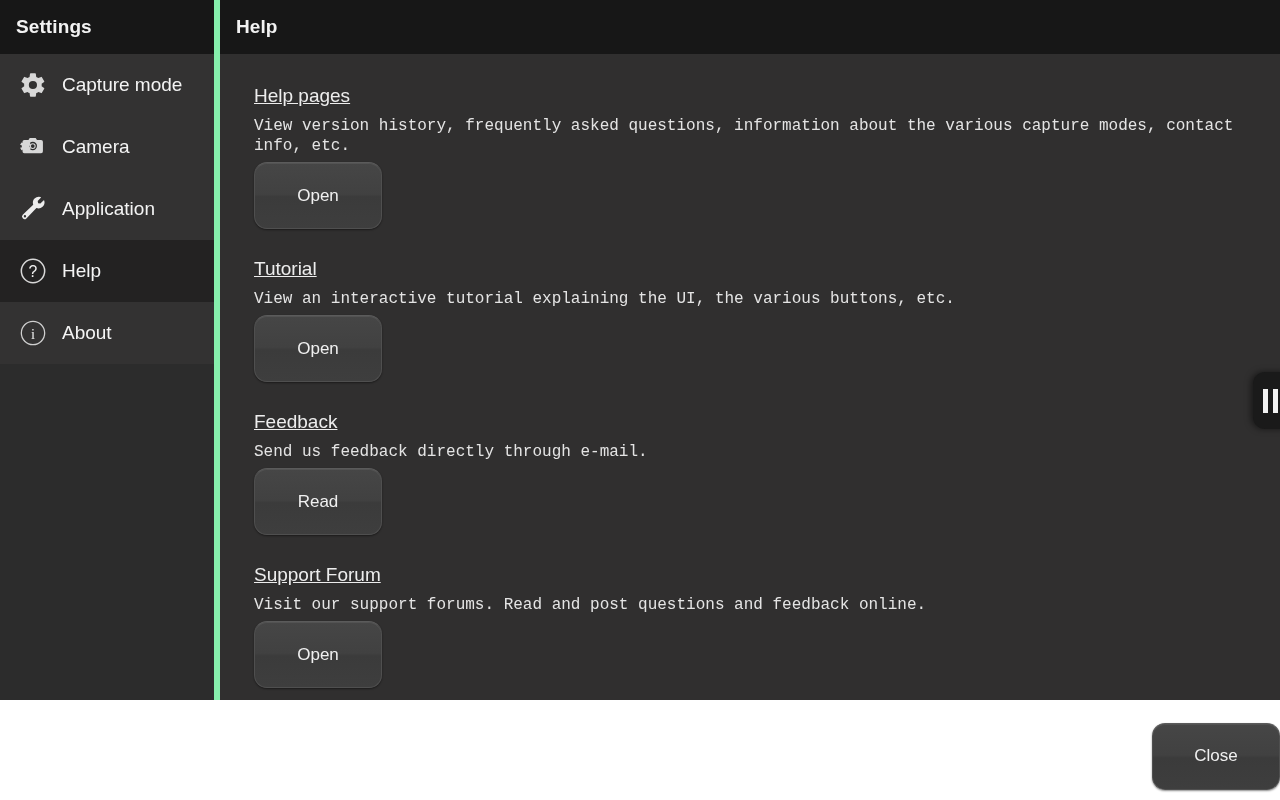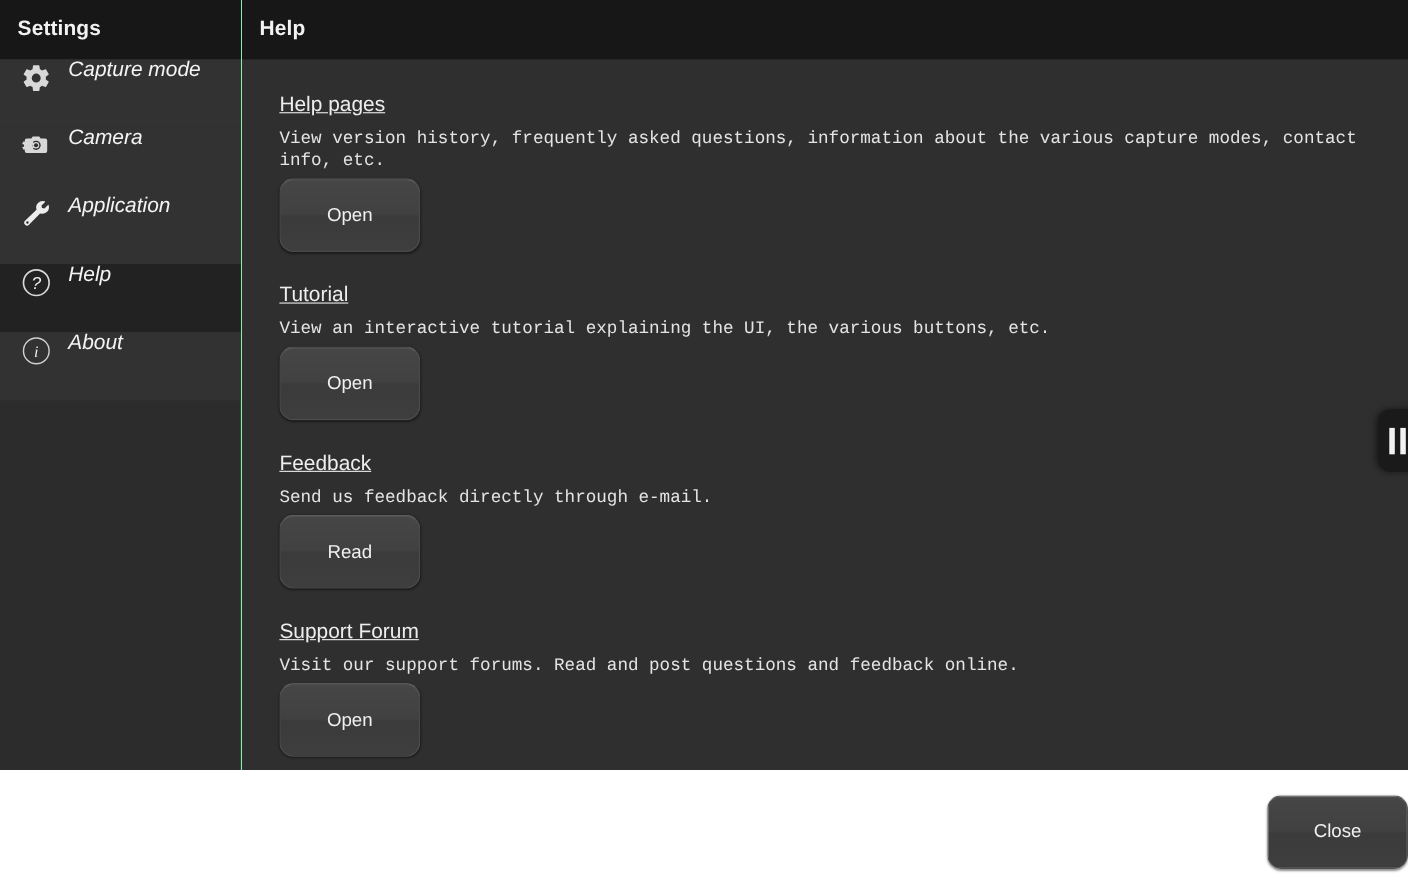--- a/index.html
+++ b/index.html
@@ -28,21 +28,21 @@
     display: flex;
     overflow: hidden;
     background: #302f2f;
   }
 
   
   .sidebar {
     width: 220px;
     flex: 0 0 220px;
     background: #2c2c2c;
-    border-right: 1px solid #86efac;
+    border-right: 6px solid #86efac;
     display: flex;
     flex-direction: column;
   }
 
   .panel-header {
     height: 54px;
     flex: 0 0 54px;
     background: #171717;
     display: flex;
     align-items: center;
@@ -51,27 +51,26 @@
     font-size: 19px;
     font-weight: 600;
     letter-spacing: .1px;
   }
 
   .nav-list { flex: 1 1 auto; }
 
   .nav-item {
     height: 62px;
     display: flex;
-    align-items: flex-start;
+    align-items: center;
     padding-left: 16px;
     color: #f4f4f4;
     font-size: 19px;
     cursor: pointer;
     background: #333232;
-    font-style: italic;
   }
   .nav-item.active { background: #232222; }
 
   .nav-icon {
     width: 34px;
     flex: 0 0 34px;
     height: 34px;
     margin-right: 12px;
     display: flex;
     align-items: center;

